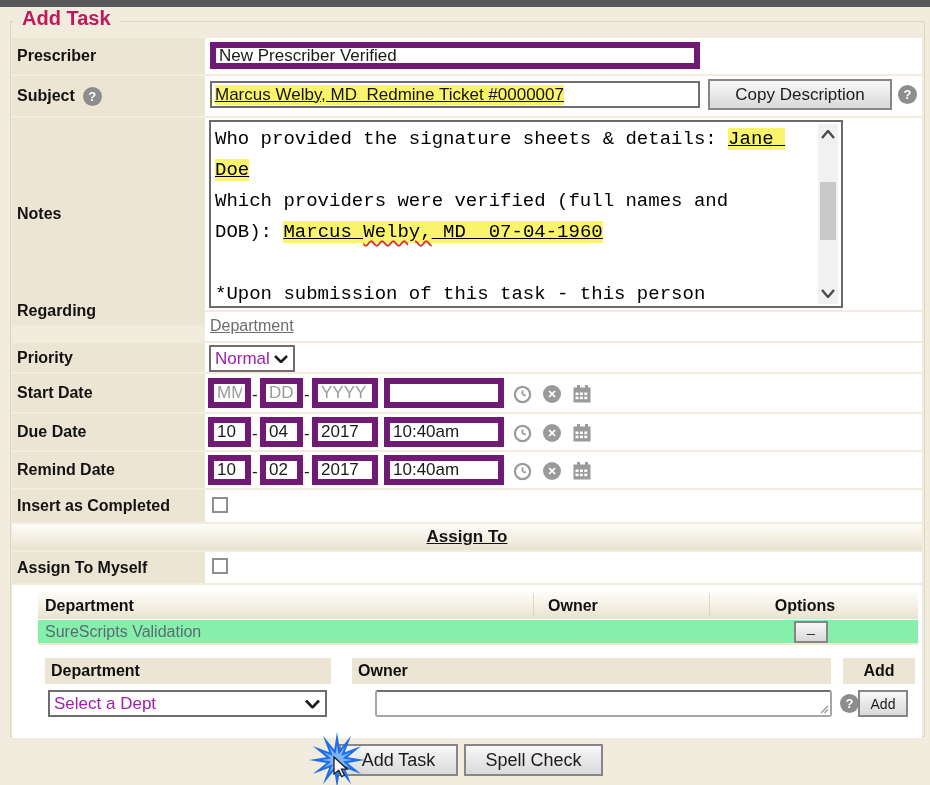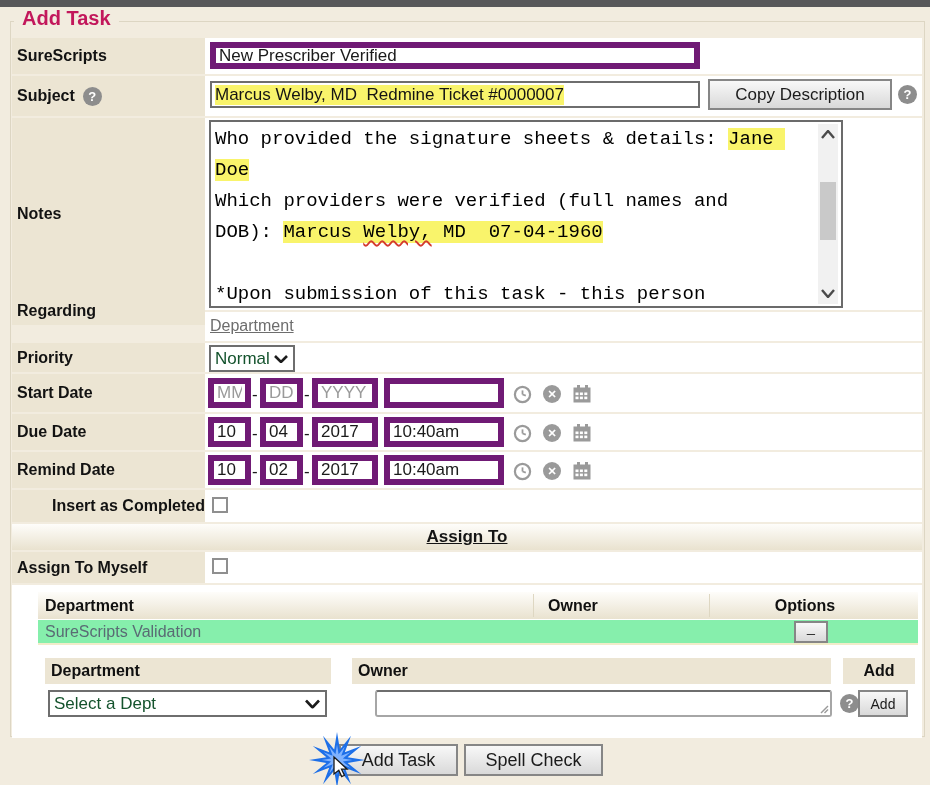--- a/index.html
+++ b/index.html
@@ -25,48 +25,48 @@
   .btn{
     position:absolute;background:linear-gradient(#f8f8f8,#d9d9d9);
     border:2px solid #868686;font-family:"Liberation Sans",sans-serif;
     font-size:17px;color:#1b1b1b;display:flex;align-items:center;justify-content:center;
     box-sizing:border-box;cursor:pointer;
   }
   .help{
     position:absolute;width:19px;height:19px;border-radius:50%;background:#8d8d8d;
     color:#fff;font-weight:bold;font-size:13px;display:flex;align-items:center;justify-content:center;
   }
-  .hl{background:#f9f46b;}
+  .hl{background:#f9f46b;text-decoration:underline;}
   .sp{text-decoration-line:underline;text-decoration-style:wavy;text-decoration-color:#d43a2f;text-decoration-thickness:1.5px;text-underline-offset:3px;}
   .cb{appearance:none;-webkit-appearance:none;position:absolute;width:16px;height:16px;border:2px solid #8f8f8f;background:#fff;margin:0;}
   .dash{position:absolute;font-size:17px;color:#1a1a1a;}
   .fake-select{
     position:absolute;border:2px solid #6e6e6e;background:#fff;display:flex;align-items:center;
-    font-size:17px;color:#14532d;padding-left:4px;box-sizing:border-box;cursor:pointer;
+    font-size:17px;color:#a21caf;padding-left:4px;box-sizing:border-box;cursor:pointer;
   }
   .fake-select svg{position:absolute;right:5px;top:50%;transform:translateY(-50%);}
   .ghead{background:linear-gradient(#fefdfa,#e9e2cf);text-decoration:underline;}
   .thead-text{position:absolute;font-weight:bold;font-size:16px;color:#101010;top:50%;transform:translateY(-50%);}
   .beige-head{position:absolute;background:#ece5d3;font-weight:bold;font-size:16px;color:#101010;display:flex;align-items:center;padding-left:6px;box-sizing:border-box;}
   .icon-btn{position:absolute;cursor:pointer;}
   .xcirc{width:18px;height:18px;border-radius:50%;background:#9a9a9a;color:#fff;font-size:11px;font-weight:bold;display:flex;align-items:center;justify-content:center;}
   #notes-text span{white-space:pre-wrap;}
 </style>
 </head>
 <body>
 
 <div class="abs" style="left:0;top:0;width:930px;height:7px;background:#58585a;"></div>
 
 <div class="abs" style="left:10px;top:21px;width:915px;height:716px;border:1px solid #ddd6c3;"></div>
 
 <div class="abs" style="left:14px;top:7px;padding:0 8px;background:#f2ecdf;font-size:20px;font-weight:bold;color:#c2175b;">Add Task</div>
 
 <div class="white-row" style="top:38px;height:36px;"></div>
 <div class="label-cell" style="top:38px;height:36px;">
-  <span>SureScripts</span>
+  <span>Prescriber</span>
 </div>
 <input class="inp" style="left: 210px; top: 42px; width: 490px; height: 27px;" value="New Prescriber Verified">
 
 <div class="white-row" style="top:76px;height:40px;"></div>
 <div class="label-cell" style="top:76px;height:40px;">
   <span>Subject</span>
   <span class="help" style="position:static;">?</span>
 </div>
 <div class="abs" style="left:210px;top:81px;width:490px;height:27px;border:2px solid #6e6e6e;background:#fff;display:flex;align-items:center;padding-left:3px;overflow:hidden;">
   <span class="hl" style="font-size:17px;white-space:pre;">Marcus Welby, MD  Redmine Ticket #0000007</span>
@@ -190,21 +190,21 @@
   <rect x="1.5" y="3.5" width="17" height="15" fill="#9a9a9a"></rect>
   <rect x="3.5" y="8.5" width="3" height="2.6" fill="#fff"></rect>
     <rect x="7.9" y="8.5" width="3" height="2.6" fill="#fff"></rect>
     <rect x="12.3" y="8.5" width="3" height="2.6" fill="#fff"></rect>
   <rect x="3.5" y="12.6" width="3" height="2.6" fill="#fff"></rect>
     <rect x="7.9" y="12.6" width="3" height="2.6" fill="#fff"></rect>
     <rect x="12.3" y="12.6" width="3" height="2.6" fill="#fff"></rect>
 </svg>
 
 <div class="white-row" style="top:490px;height:32px;"></div>
-<div class="label-cell" style="top:490px;height:32px;justify-content:flex-end;">
+<div class="label-cell" style="top:490px;height:32px;">
   <span>Insert as Completed</span>
 </div>
 <input type="checkbox" class="cb" style="left: 212px; top: 497px;">
 
 <div class="abs ghead" style="left:12px;top:524px;width:910px;height:26px;display:flex;align-items:center;justify-content:center;">
   <span style="font-weight:bold;font-size:17px;">Assign To</span>
 </div>
 
 <div class="white-row" style="top:552px;height:31px;"></div>
 <div class="label-cell" style="top:552px;height:31px;">

